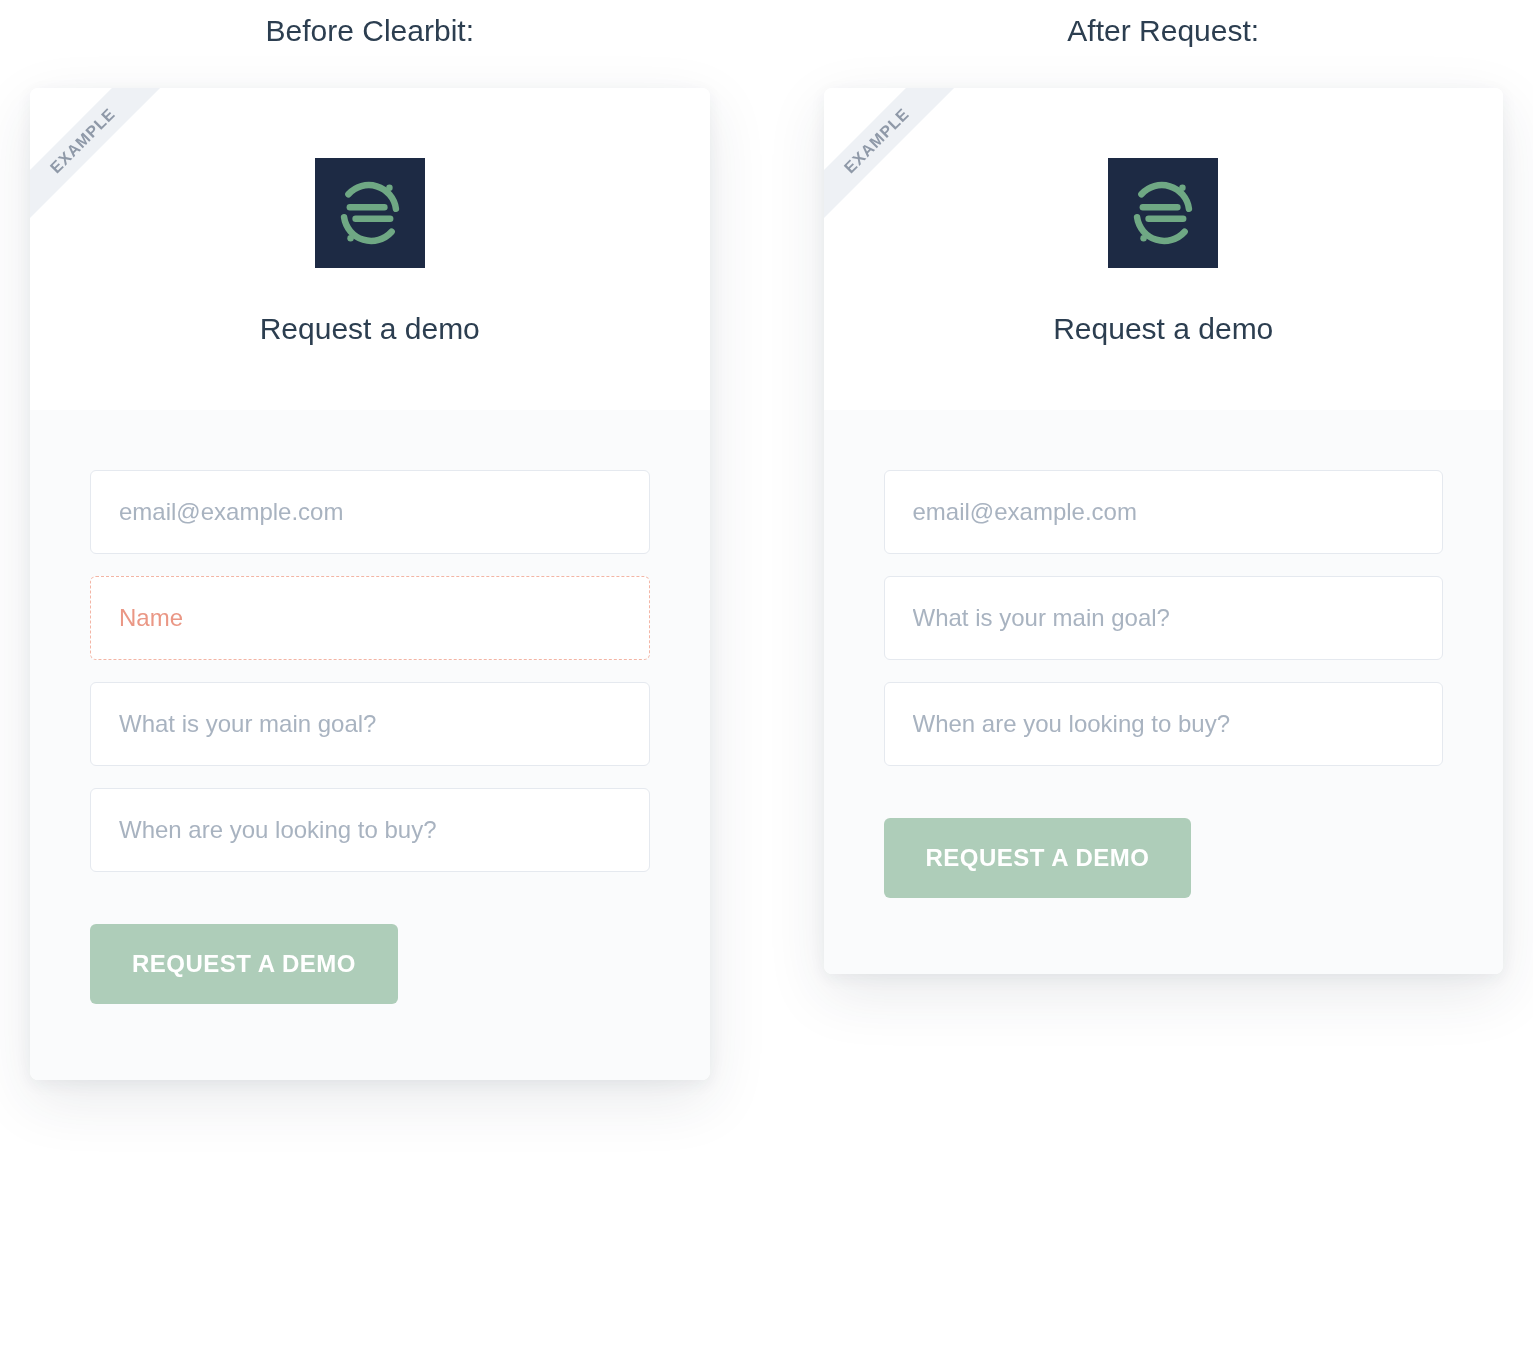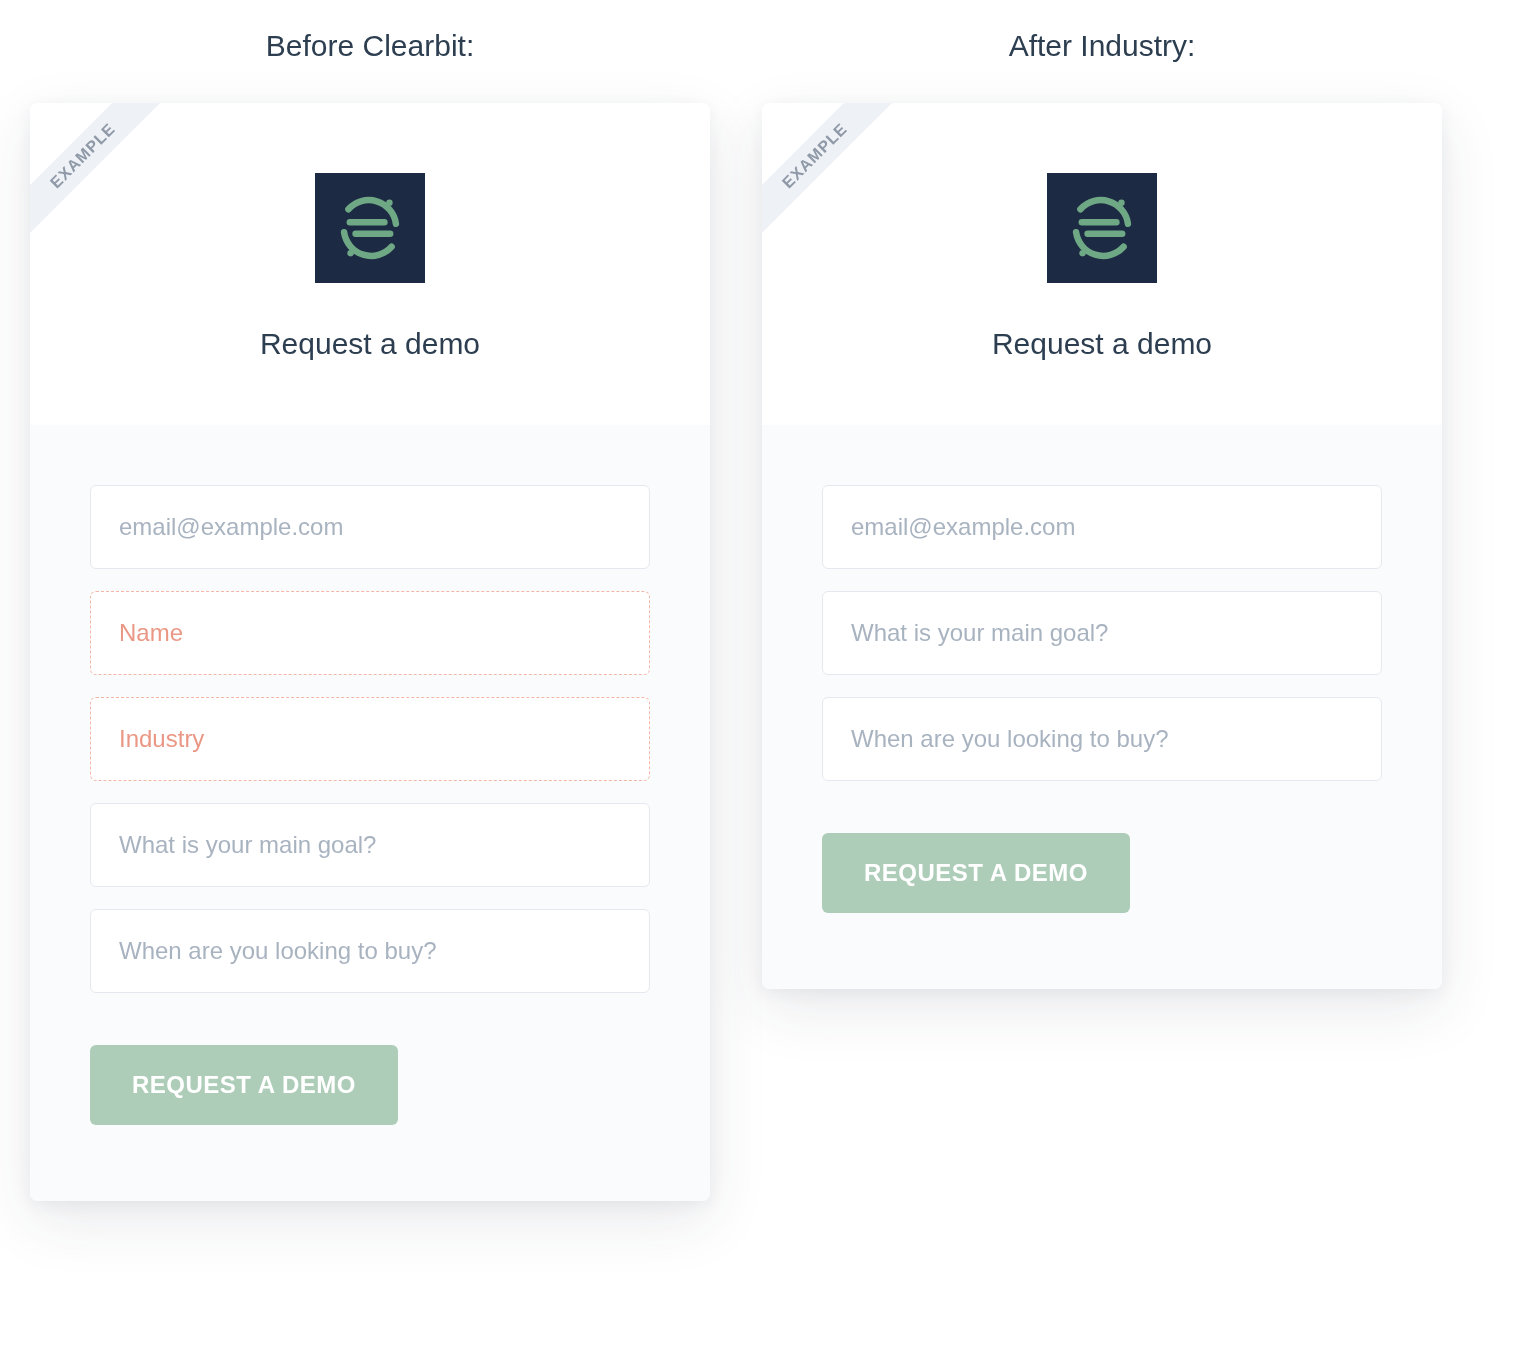--- a/index.html
+++ b/index.html
@@ -6,22 +6,22 @@
   html, body {
     width: 1533px;
     height: 1348px;
     font-family: -apple-system, BlinkMacSystemFont, "Segoe UI", Helvetica, Arial, sans-serif;
     background: #ffffff;
     color: #2c3e50;
   }
 
   .page {
     display: flex;
-    gap: 52px;
-    padding: 15px 30px;
+    gap: 114px;
+    padding: 0 30px;
     justify-content: flex-start;
   }
 
   .column {
     width: 680px;
     display: flex;
     flex-direction: column;
     align-items: center;
   }
 
@@ -150,32 +150,31 @@
             <circle cx="77" cy="15" r="4.5" fill="#6fa884"></circle>
             <circle cx="23" cy="85" r="4.5" fill="#6fa884"></circle>
           </svg>
         </div>
         <div class="card-heading">Request a demo</div>
       </div>
 
       <div class="form">
         <input class="field" type="text" placeholder="email@example.com" style="">
         <input class="field removed" type="text" placeholder="Name" style="">
-        <input class="field removed" type="text" placeholder="Industry" style="">
         <input class="field" type="text" placeholder="What is your main goal?" style="">
         <input class="field" type="text" placeholder="When are you looking to buy?" style="">
         <div class="submit-wrap">
           <button class="submit">REQUEST A DEMO</button>
         </div>
       </div>
     </div>
   </div>
 
   <div class="column">
-    <div class="column-title">After Industry:</div>
+    <div class="column-title">After Request:</div>
 
     <div class="card">
       <div class="ribbon">EXAMPLE</div>
 
       <div class="card-header">
         <div class="logo">
           <svg width="72" height="72" viewBox="0 0 100 100">
             <g stroke="#6fa884" stroke-width="9" fill="none" stroke-linecap="round">
               <path d="M 14 56 A 38 38 0 0 0 80 76"></path>
               <path d="M 86 44 A 38 38 0 0 0 20 24"></path>

